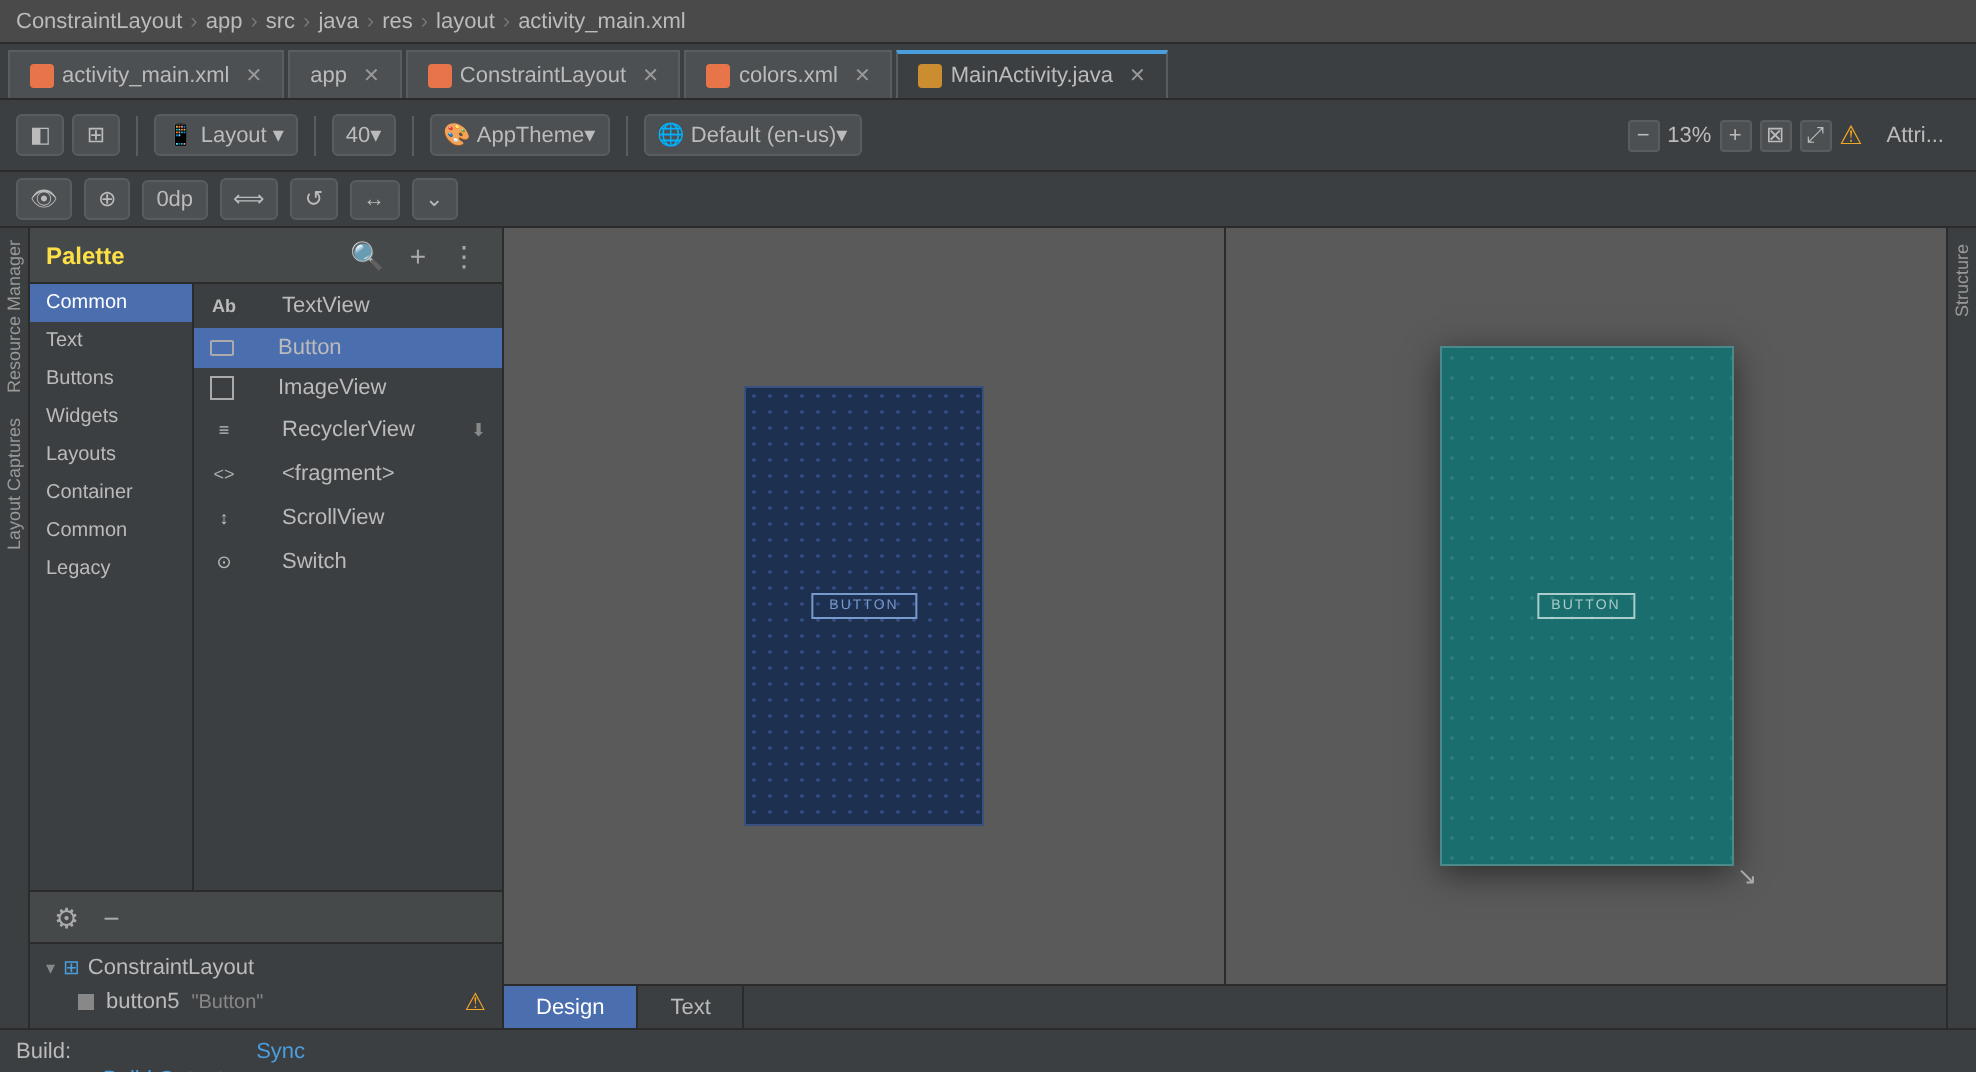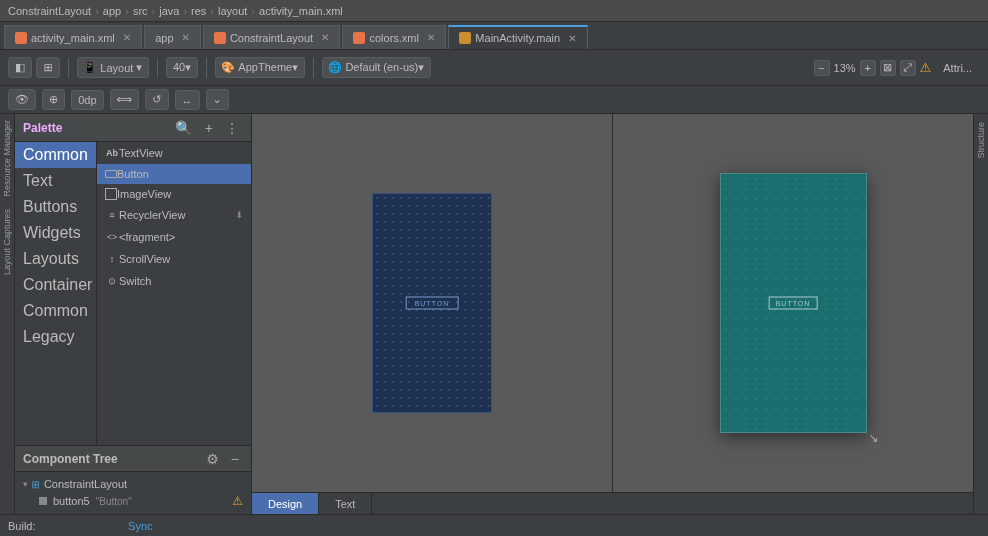--- a/index.html
+++ b/index.html
@@ -53,54 +53,54 @@
 
     .palette-header {
       height: 28px;
       background: #45494a;
       display: flex;
       align-items: center;
       padding: 0 8px;
       border-bottom: 1px solid #2b2b2b;
       gap: 4px;
     }
-    .palette-title { font-weight: bold; font-size: 12px; color: #f0abfc; flex: 1; }
+    .palette-title { font-weight: bold; font-size: 12px; color: #fde047; flex: 1; }
     .palette-icon-btn { color: #aaa; cursor: pointer; font-size: 14px; padding: 2px 4px; }
 
     .palette-body { display: flex; flex: 1; overflow: hidden; }
     .palette-categories {
       width: 82px;
       background: #3c3f41;
       border-right: 1px solid #2b2b2b;
       overflow-y: auto;
     }
     .palette-category {
       padding: 4px 8px;
-      font-size: 16px;
+      font-size: 10px;
       color: #bbbbbb;
       cursor: pointer;
     }
     .palette-category.active {
       background: #4b6eaf;
       color: #ffffff;
     }
 
     .palette-items {
       flex: 1;
       background: #3c3f41;
       overflow-y: auto;
     }
     .palette-item {
       padding: 4px 8px;
       font-size: 11px;
       color: #bbbbbb;
       cursor: pointer;
       display: flex;
       align-items: center;
-      gap: 0;
+      gap: 22px;
     }
     .palette-item.selected { background: #4b6eaf; }
     .palette-item-icon {
       width: 14px;
       height: 14px;
       flex-shrink: 0;
       display: flex;
       align-items: center;
       justify-content: center;
       font-size: 10px;
@@ -318,21 +318,21 @@
     <span>ConstraintLayout</span>
     <span class="tab-close">✕</span>
   </div>
   <div class="tab">
     <span class="tab-icon tab-icon-xml"></span>
     <span>colors.xml</span>
     <span class="tab-close">✕</span>
   </div>
   <div class="tab active">
     <span class="tab-icon tab-icon-java"></span>
-    <span>MainActivity.main</span>
+    <span>MainActivity.java</span>
     <span class="tab-close">✕</span>
   </div>
 </div>
 
 <div style="display:flex; flex-direction:column; height: calc(536px - 22px - 28px);">
 
   <div class="toolbar">
     <div class="toolbar-btn">
       <span>◧</span>
     </div>
@@ -449,21 +449,20 @@
           </div>
           <div class="palette-item">
             <span class="palette-item-icon" style="font-size:9px;">⊙</span>
             <span>Switch</span>
           </div>
         </div>
       </div>
 
       <div style="border-top:1px solid #2b2b2b;">
         <div class="component-tree-header">
-          <span class="component-tree-title">Component Tree</span>
           <span class="palette-icon-btn">⚙</span>
           <span class="palette-icon-btn">−</span>
         </div>
         <div class="component-tree-body">
           <div class="tree-item">
             <span class="tree-arrow">▾</span>
             <span style="font-size:10px; color:#4a9ede;">⊞</span>
             <span>ConstraintLayout</span>
           </div>
           <div class="tree-item tree-item-child">

